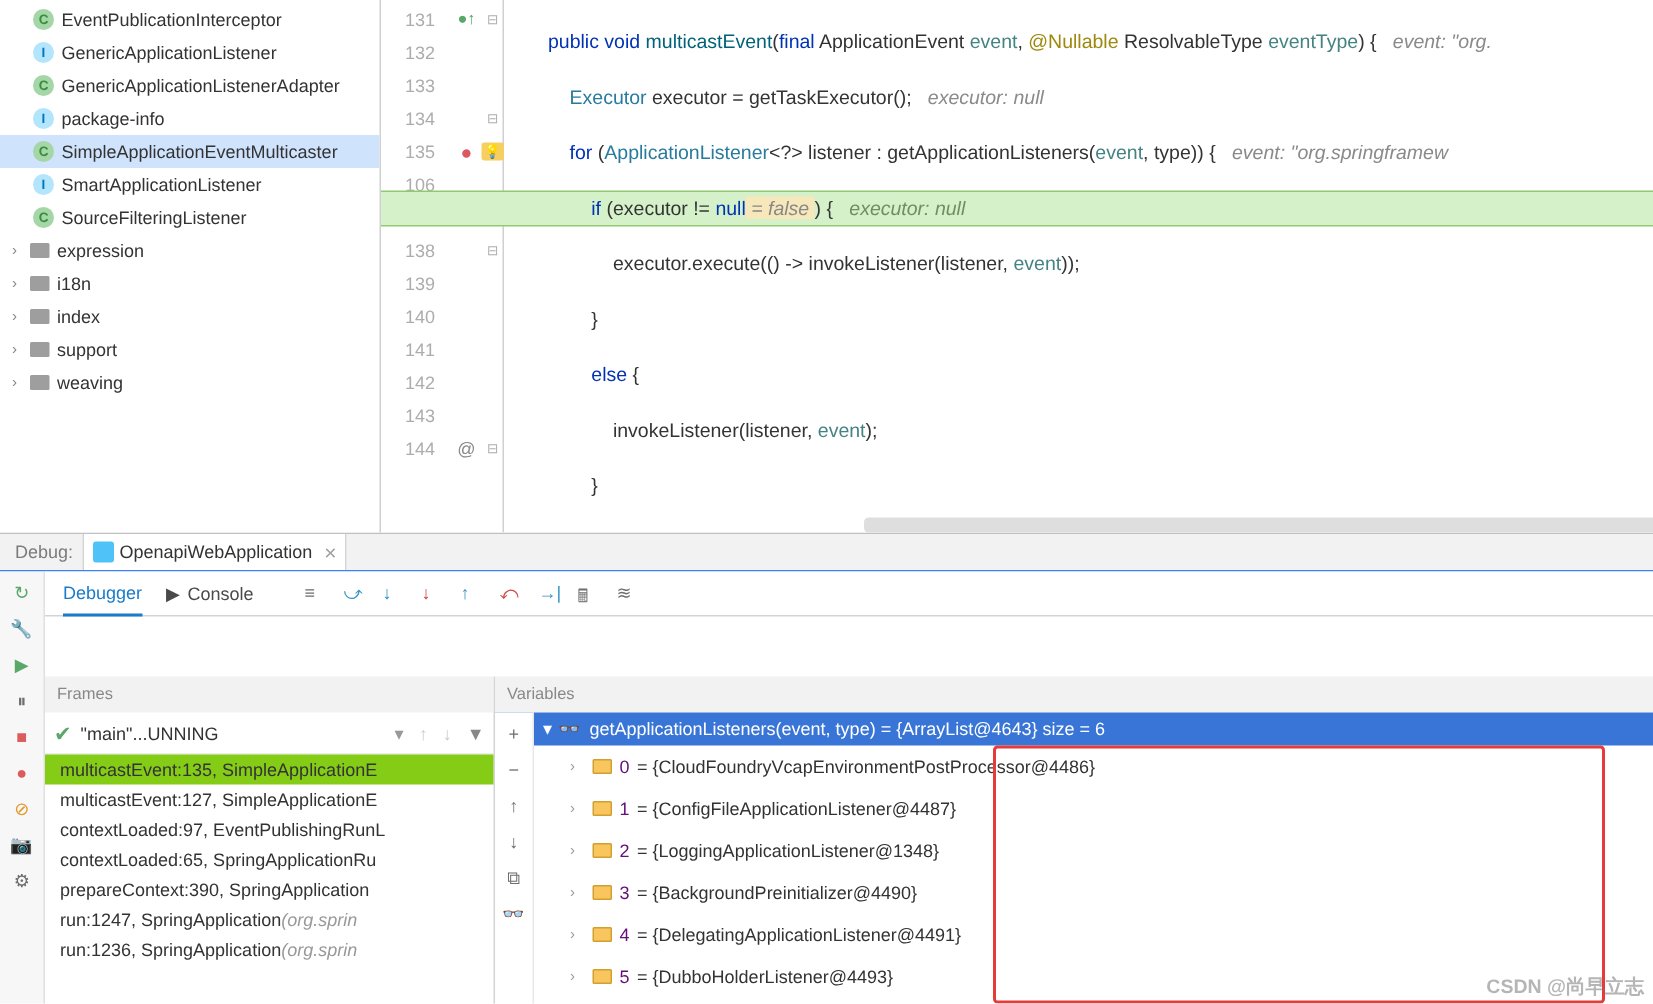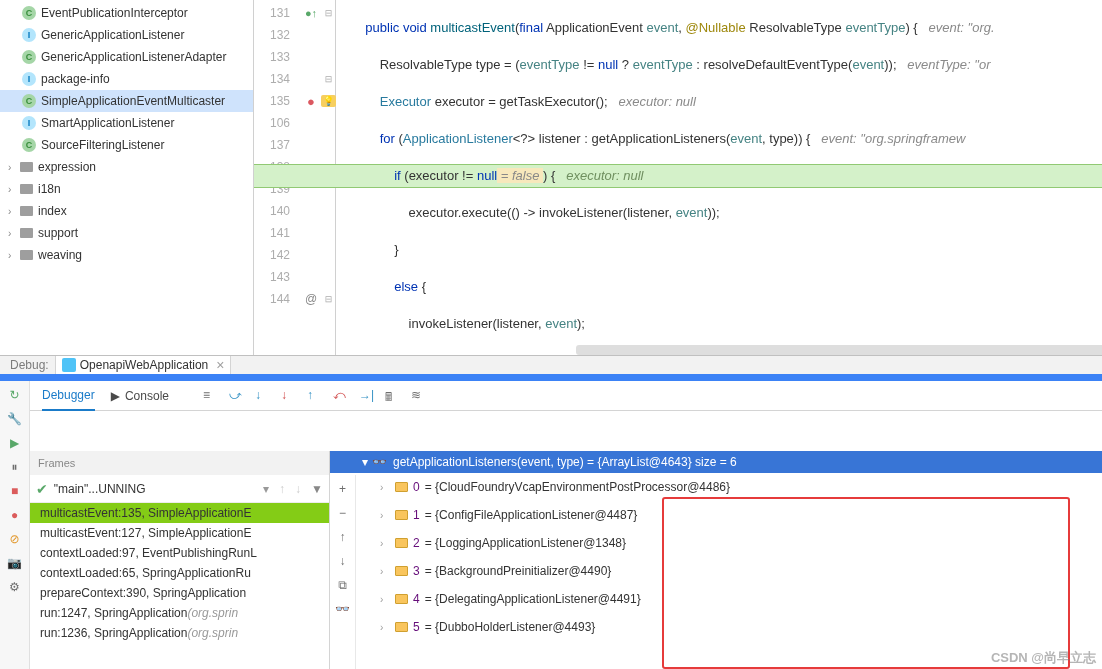--- a/index.html
+++ b/index.html
@@ -31,21 +31,21 @@
 .type2 { color: #287a9e; }
 .method2 { color: #00627a; }
 .anno2 { color: #9e880d; }
 .param { color: #458383; }
 .eval { background: #f7e8bc; color: #888; font-style: italic; }
 .inlinehint { color: #8a8a8a; font-style: italic; }
 
 .scroll-thumb { position: absolute; bottom: 0; left: 322px; width: 720px; height: 10px; background: rgba(0,0,0,.13); border-radius: 3px; }
 
 .debug-panel { border-top: 1px solid #c0c0c0; height: 314px; background: #fff; }
-.debug-header { height: 25px; background: #f2f2f2; border-bottom: 7px solid #3b82f6; display: flex; align-items: center; font-size: 12px; }
+.debug-header { height: 25px; background: #f2f2f2; border-bottom: 1px solid #3b82f6; display: flex; align-items: center; font-size: 12px; }
 .debug-label { color: #7b7b7b; padding: 0 6px 0 10px; }
 .run-config { display: flex; align-items: center; height: 100%; padding: 0 6px; background: #fff; border: 1px solid #d4d4d4; border-top: none; border-bottom: none; }
 .run-config .app-icon { width: 14px; height: 14px; background: #4fc3f7; border-radius: 2px; margin-right: 4px; }
 .close-x { color: #a0a0a0; margin-left: 8px; font-size: 14px; cursor: pointer; }
 
 .debug-body { display: flex; height: 289px; }
 .debug-left-tools { width: 30px; background: #f7f7f7; border-right: 1px solid #e0e0e0; display: flex; flex-direction: column; align-items: center; gap: 8px; padding-top: 6px; }
 .tool-ico { width: 16px; height: 16px; color: #6e6e6e; cursor: pointer; display: flex; align-items: center; justify-content: center; }
 .tool-ico.green { color: #59a869; }
 .tool-ico.red { color: #db5c5c; }
@@ -202,21 +202,20 @@
           <div></div>
           <div></div>
           <div></div>
           <div></div>
           <div>⊟</div>
           <div></div>
         </div>
     </div>
     <div class="code">
 <div class="code-line">       <span class="kw2">public void</span> <span class="method2">multicastEvent</span>(<span class="kw2">final</span> ApplicationEvent <span class="param">event</span>, <span class="anno2">@Nullable</span> ResolvableType <span class="param">eventType</span>) {   <span class="inlinehint">event: "org.</span></div>
-<div class="code-line">           ResolvableType type = (<span class="param">eventType</span> != <span class="kw2">null</span> ? <span class="param">eventType</span> : resolveDefaultEventType(<span class="param">event</span>));   <span class="inlinehint">eventType: "or</span></div>
 <div class="code-line">           <span class="type2">Executor</span> executor = getTaskExecutor();   <span class="inlinehint">executor: null</span></div>
 <div class="code-line">           <span class="kw2">for</span> (<span class="type2">ApplicationListener</span>&lt;?&gt; listener : getApplicationListeners(<span class="param">event</span>, type)) {   <span class="inlinehint">event: "org.springframew</span></div>
 <div class="code-line hl">               <span class="kw2">if</span> (executor != <span class="kw2">null</span><span class="eval"> = false </span>) {   <span class="inlinehint" style="color:#6f8f5f">executor: null</span></div>
 <div class="code-line">                   executor.execute(() -&gt; invokeListener(listener, <span class="param">event</span>));</div>
 <div class="code-line">               }</div>
 <div class="code-line">               <span class="kw2">else</span> {</div>
 <div class="code-line">                   invokeListener(listener, <span class="param">event</span>);</div>
 <div class="code-line">               }</div>
 
 
@@ -298,20 +297,21 @@
                 <span>run:1247, SpringApplication</span> 
                 <span class="pkg">(org.sprin</span>
               </div>
               <div class="frame-row">
                 <span>run:1236, SpringApplication</span> 
                 <span class="pkg">(org.sprin</span>
               </div>
             </div>
         </div>
         <div class="vars-panel">
+          <div class="vars-hdr">Variables</div>
           <div class="vars-tools">
             <span class="tool-ico">+</span>
             <span class="tool-ico">−</span>
             <span class="tool-ico">↑</span>
             <span class="tool-ico">↓</span>
             <span class="tool-ico">⧉</span>
             <span class="tool-ico" style="color:#7bb35e">👓</span>
           </div>
           <div class="watch-row">
             <span style="margin-right:4px">▾</span>

